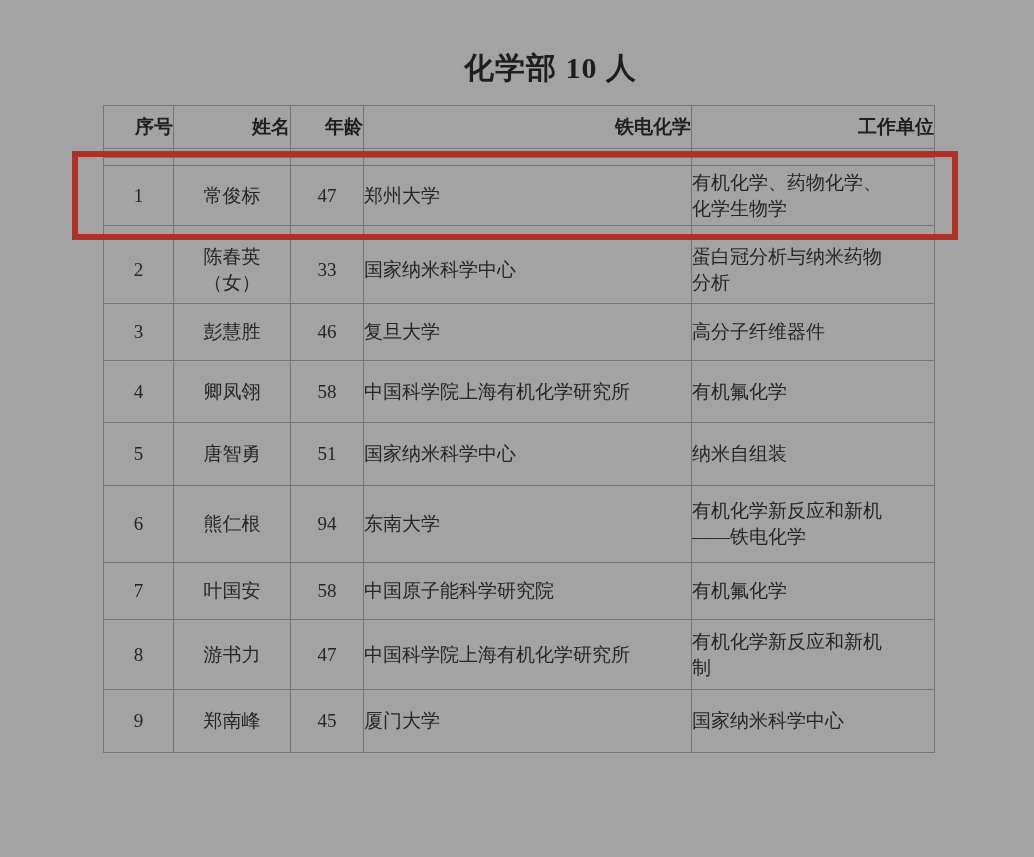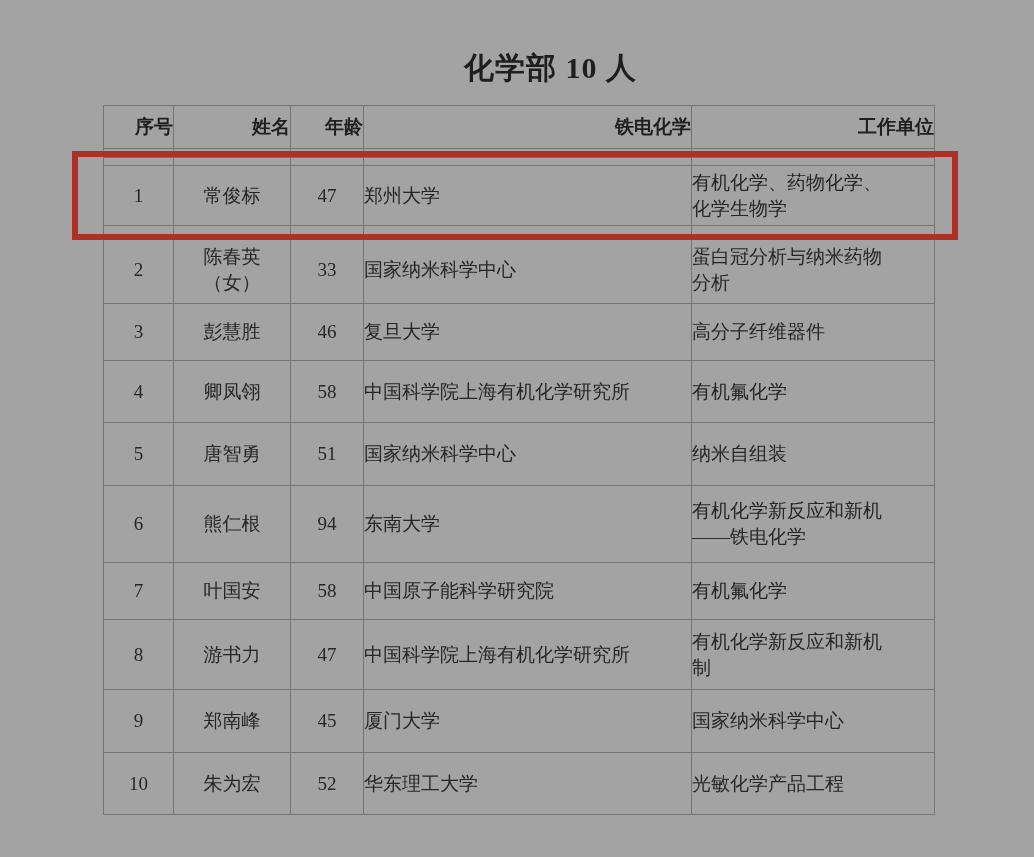--- a/index.html
+++ b/index.html
@@ -181,25 +181,18 @@
           <td class="c-research">有机化学新反应和新机
 制</td>
         </tr>
         <tr style="height: 63px;">
           <td class="c-no">9</td>
           <td class="c-name">郑南峰</td>
           <td class="c-age">45</td>
           <td class="c-unit">厦门大学</td>
           <td class="c-research">国家纳米科学中心</td>
         </tr>
-        <tr style="height: 62px;">
-          <td class="c-no">10</td>
-          <td class="c-name">朱为宏</td>
-          <td class="c-age">52</td>
-          <td class="c-unit">华东理工大学</td>
-          <td class="c-research">光敏化学产品工程</td>
-        </tr>
       </tbody>
   </table>
 
   <div class="hl-rect" style="border-color: rgb(174, 49, 39);"></div>
 
 </div>
 
 </body></html>

